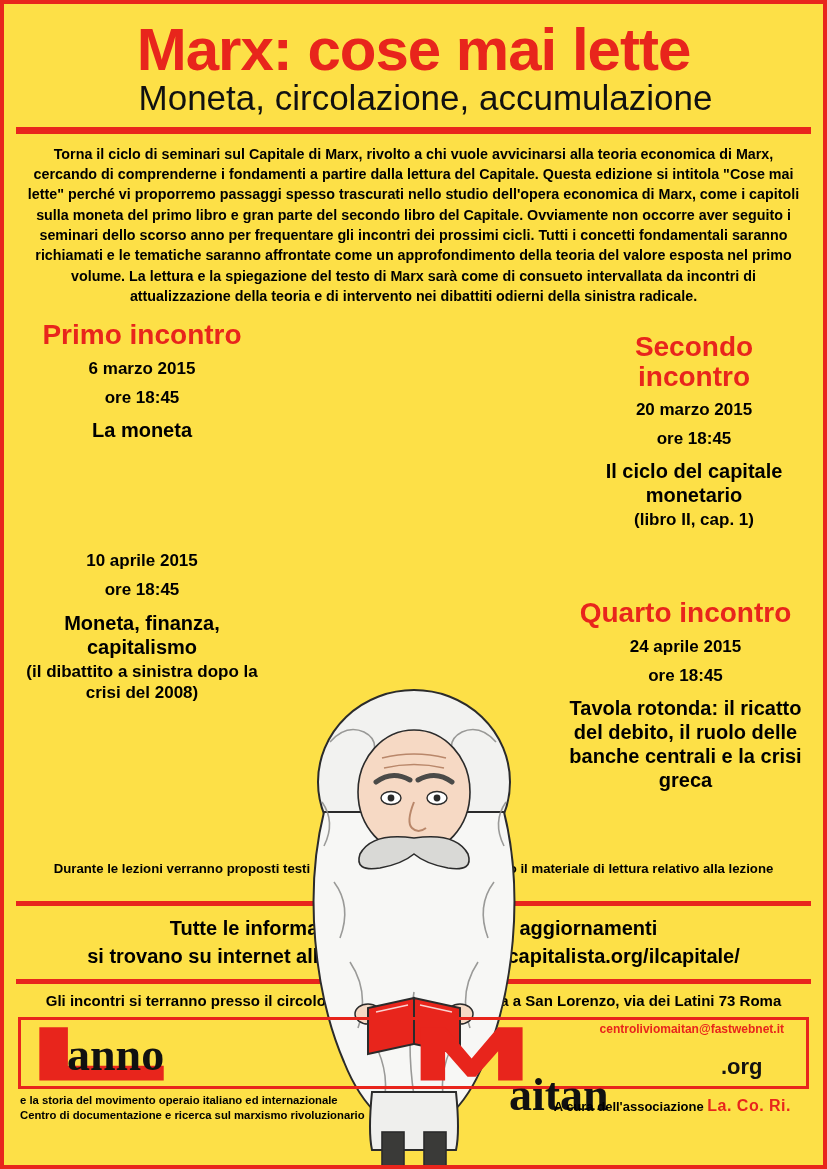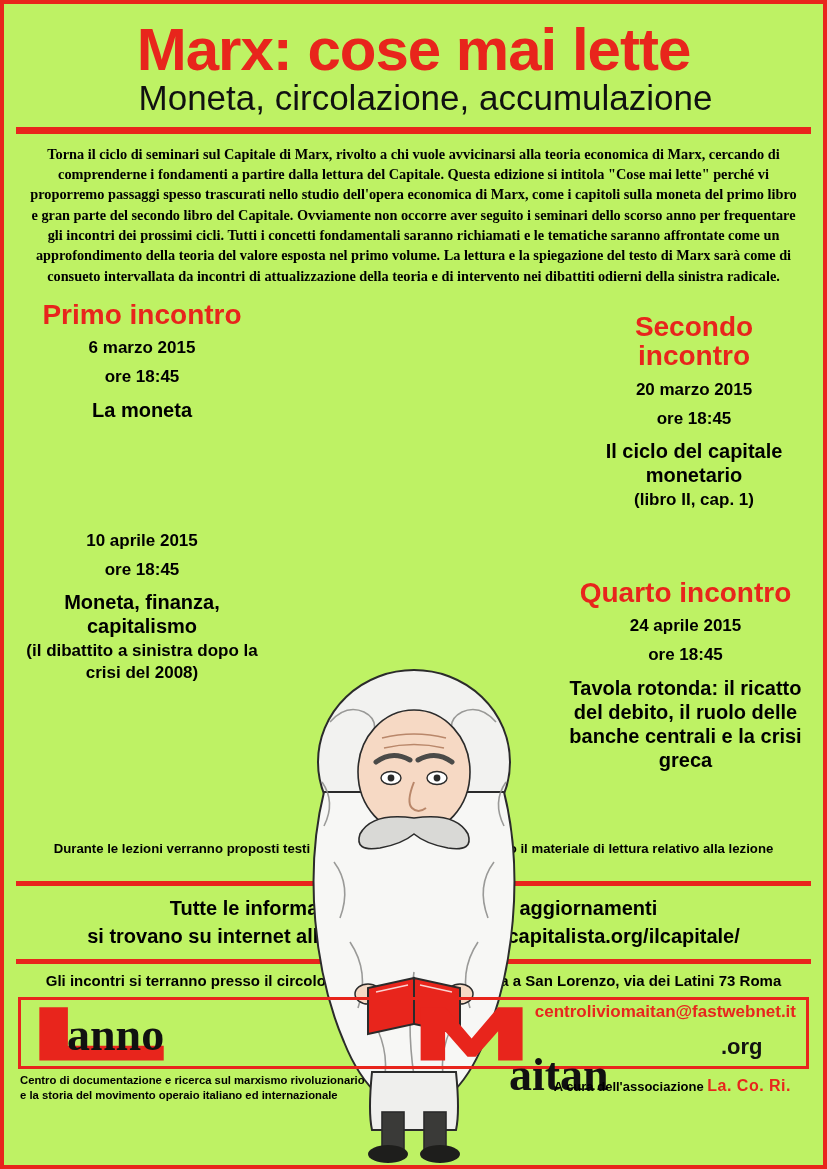--- a/index.html
+++ b/index.html
@@ -12,21 +12,21 @@
     background: #ffffff;
     font-family: "Liberation Sans", sans-serif;
     overflow: hidden;
   }
   .poster {
     position: relative;
     width: 827px;
     height: 1169px;
     box-sizing: border-box;
     border: 4px solid #e8251c;
-    background: #bef264;
+    background: #fde047;
     overflow: hidden;
   }
   
   .title {
     text-align: center;
     color: #e8251c;
     font-size: 60px;
     font-weight: bold;
     letter-spacing: -1px;
     line-height: 1;
@@ -48,21 +48,20 @@
   }
   .rule.thin { height: 5px; }
   
   .intro {
     margin: 10px 22px 0 22px;
     text-align: center;
     font-size: 14.3px;
     font-weight: bold;
     line-height: 1.42;
     color: #000000;
-    font-family: Liberation Serif, serif;
   }
   
   .marx-wrap {
     position: absolute;
     left: 50%;
     transform: translateX(-50%);
     top: 352px;
     width: 300px;
     height: 530px;
   }
@@ -138,23 +137,23 @@
     box-sizing: border-box;
   }
   .logo-svg {
     position: absolute;
     left: 0; top: 0;
     width: 100%;
     height: 100%;
   }
   .logo-email {
     position: absolute;
-    right: 10px;
+    right: 22px;
     top: 2px;
-    font-size: 17px;
+    font-size: 12px;
     font-weight: bold;
     color: #e8251c;
   }
   .footline {
     position: relative;
     margin: 4px 14px 0 14px;
     height: 38px;
   }
   .foot-left {
     position: absolute;
@@ -302,22 +301,22 @@
       <path d="M392 66 L392 8 L416 8 L442 42 L468 8 L492 8 L492 66 L468 66 L468 34 L446 62 L438 62 L416 34 L416 66 Z" fill="#e8251c"></path>
     </svg>
     <div style="position:absolute; left:46px; top:8px; font-size:46px; font-weight:bold; color:#111111; font-family:'Liberation Serif', serif;">anno</div>
     <div style="position:absolute; left:488px; top:15px; font-size:46px; font-weight:bold; color:#111111; font-family:'Liberation Serif', serif;margin-top:33px;">aitan</div>
     <div style="position:absolute; left:700px; top:34px; font-size:22px; font-weight:bold; color:#111111;">.org</div>
     <div class="logo-email">centroliviomaitan@fastwebnet.it</div>
   </div>
 
   <div class="footline">
     <div class="foot-left">
+      <div>e la storia del movimento operaio italiano ed internazionale</div>
       <div>Centro di documentazione e ricerca sul marxismo rivoluzionario</div>
-      <div>e la storia del movimento operaio italiano ed internazionale</div>
     </div>
     <div class="foot-right">
       <span>A cura dell'associazione</span>
       <span class="lcr">La. Co. Ri.</span>
     </div>
   </div>
 
 </div>
 
 </body></html>

